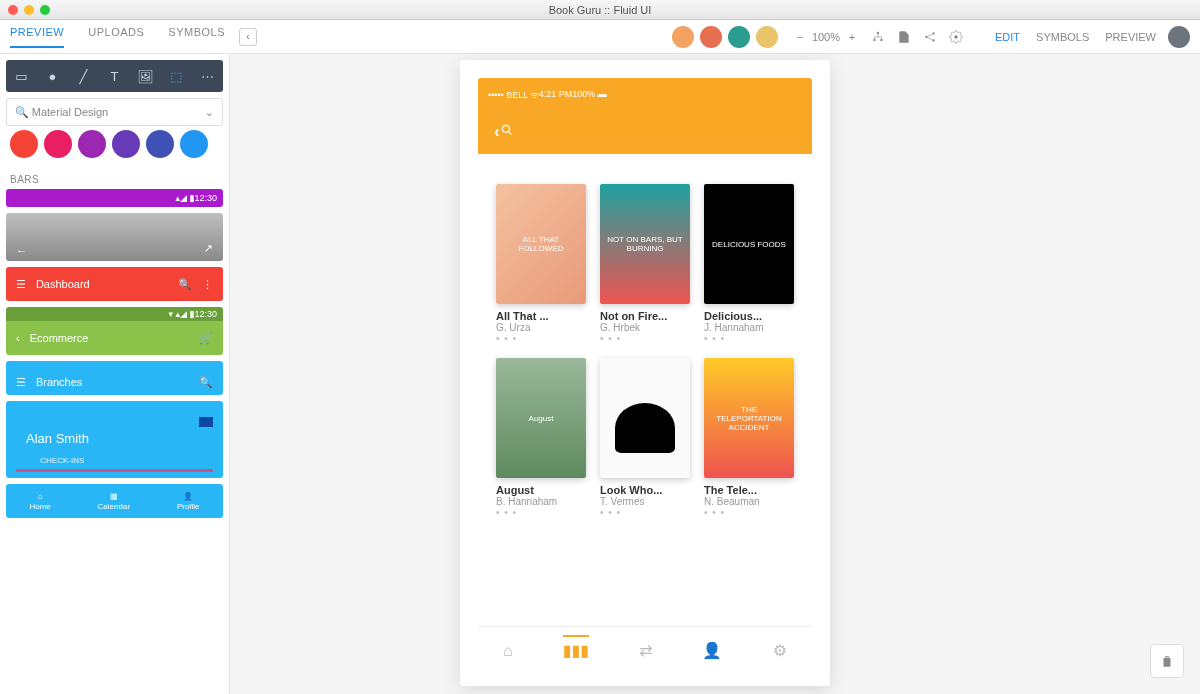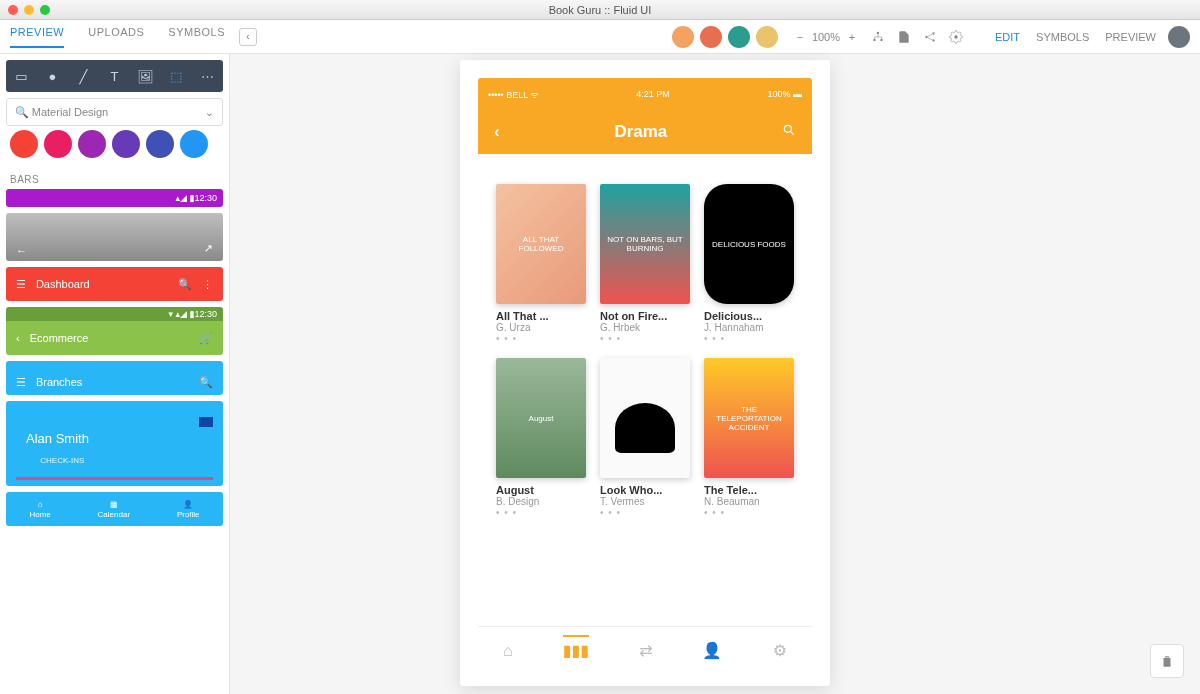--- a/index.html
+++ b/index.html
@@ -48,29 +48,29 @@
 .bar-red { height:34px; background:#f44336; display:flex; align-items:center; padding:0 10px; gap:10px;}
 .bar-red .sp{flex:1}
 .bar-green { height:34px; background:#8bc34a; display:flex; align-items:center; padding:0 10px; gap:10px;}
 .bar-green .sp{flex:1}
 .bar-green-top { height:14px; background:#689f38; display:flex; align-items:center; justify-content:flex-end; padding:0 6px; font-size:9px;}
 .bar-cyan { background:#29b6f6; padding:8px 10px 0; position:relative; }
 .bar-cyan-row { display:flex; align-items:center; gap:10px; height:26px; }
 .bar-cyan-tabs { display:flex; gap:26px; font-size:9px; padding:6px 10px 6px; border-bottom:3px solid #ec407a;}
 .bar-cyan2 { background:#29b6f6; padding:16px 10px 6px; }
 .bar-cyan2 .name { font-size:13px; padding:4px 10px 10px;}
-.bar-cyan2 .tabs { display:flex; gap:22px; font-size:8px; border-bottom:3px solid #ec407a; padding-bottom:12px; opacity:.85;}
+.bar-cyan2 .tabs { display:flex; gap:22px; font-size:8px; border-bottom:3px solid #ec407a; padding-bottom:4px; opacity:.85;}
 .bar-cyan2 .sq { width:14px; height:10px; background:#0d47a1; margin-left:auto; }
 .bar-cyan3 { background:#29b6f6; height:34px; display:flex; align-items:center; justify-content:space-around; font-size:8px; }
 .bar-cyan3 div { display:flex; flex-direction:column; align-items:center; gap:1px;}
 
 
 .canvas { flex:1; background:#f5f5f5; position:relative; }
 .phone { position:absolute; left:230px; top:6px; width:370px; height:626px; background:#fff; box-shadow:0 4px 20px rgba(0,0,0,.12); border-radius:3px; }
-.phone-status { height:20px; background:#f9a825; display:flex; align-items:center; justify-content:space-between; padding:16px 10px; font-size:9px; color:#fff; margin:18px 18px 0; border-radius:3px 3px 0 0;gap:12px;}
+.phone-status { height:20px; background:#f9a825; display:flex; align-items:center; padding:16px 10px; font-size:9px; color:#fff; margin:18px 18px 0; border-radius:3px 3px 0 0;}
 .phone-header { height:44px; background:#f9a825; display:flex; align-items:center; padding:0 16px; color:#fff; margin:0 18px; font-weight:600; font-size:17px;}
 .phone-header .mid{flex:1; text-align:center;}
 .phone-body { padding:30px 18px 10px; margin:0 18px; }
 .book-grid { display:grid; grid-template-columns:repeat(3,1fr); gap:14px 14px; }
 .book { }
 .cover { width:100%; height:120px; border-radius:2px; box-shadow:0 2px 6px rgba(0,0,0,.2); display:flex; align-items:center; justify-content:center; font-size:8px; color:#fff; text-align:center; padding:4px; }
 .bk-title { font-size:11px; color:#333; margin-top:6px; white-space:nowrap; overflow:hidden; text-overflow:ellipsis; font-weight:600;}
 .bk-author { font-size:10px; color:#999; }
 .bk-dots { font-size:10px; color:#bbb; letter-spacing:1px;}
 .phone-nav { height:48px; border-top:1px solid #eee; display:flex; align-items:center; justify-content:space-around; color:#bbb; margin:0 18px; position:absolute; bottom:12px; left:0; right:0;}
@@ -236,50 +236,49 @@
 
   <div class="canvas">
     <div class="phone">
       <div class="phone-status">
         <span><span>••••• BELL</span> ᯤ</span>
         <span>4:21 PM</span>
         <span><span>100%</span> ▬</span>
       </div>
       <div class="phone-header">
         <span>‹</span>
-        <span class="mid">Drama</span>
         <span><svg viewBox="0 0 24 24" fill="none" stroke="#fff" stroke-width="2">
               <circle cx="10" cy="10" r="6"></circle>
               <path d="M20 20l-5-5"></path>
             </svg></span>
       </div>
       <div class="phone-body">
         <div class="book-grid" id="books">
             <div class="book">
               <div class="cover" style="background: linear-gradient(135deg, rgb(244, 194, 160), rgb(232, 154, 122));">ALL THAT FOLLOWED</div>
               <div class="bk-title">All That ...</div>
               <div class="bk-author">G. Urza</div>
               <div class="bk-dots">• • •</div>
             </div>
             <div class="book">
               <div class="cover" style="background: linear-gradient(rgb(31, 162, 160), rgb(239, 83, 80));">NOT ON BARS, BUT BURNING</div>
               <div class="bk-title">Not on Fire...</div>
               <div class="bk-author">G. Hrbek</div>
               <div class="bk-dots">• • •</div>
             </div>
             <div class="book">
-              <div class="cover" style="background: rgb(0, 0, 0); border-radius: 23px;">DELICIOUS FOODS</div>
+              <div class="cover" style="background: rgb(0, 0, 0);">DELICIOUS FOODS</div>
               <div class="bk-title">Delicious...</div>
               <div class="bk-author">J. Hannaham</div>
               <div class="bk-dots">• • •</div>
             </div>
             <div class="book">
               <div class="cover" style="background: linear-gradient(rgb(154, 184, 154), rgb(95, 138, 95));">August</div>
               <div class="bk-title">August</div>
-              <div class="bk-author">B. Design</div>
+              <div class="bk-author">B. Hannaham</div>
               <div class="bk-dots">• • •</div>
             </div>
             <div class="book">
               <div class="cover" style="background: rgb(250, 250, 250); color: rgb(0, 0, 0);">
                 <div style="width:60px;height:50px;background:#000;border-radius:50% 50% 10% 10%;margin-top:20px"></div>
               </div>
               <div class="bk-title">Look Who...</div>
               <div class="bk-author">T. Vermes</div>
               <div class="bk-dots">• • •</div>
             </div>

